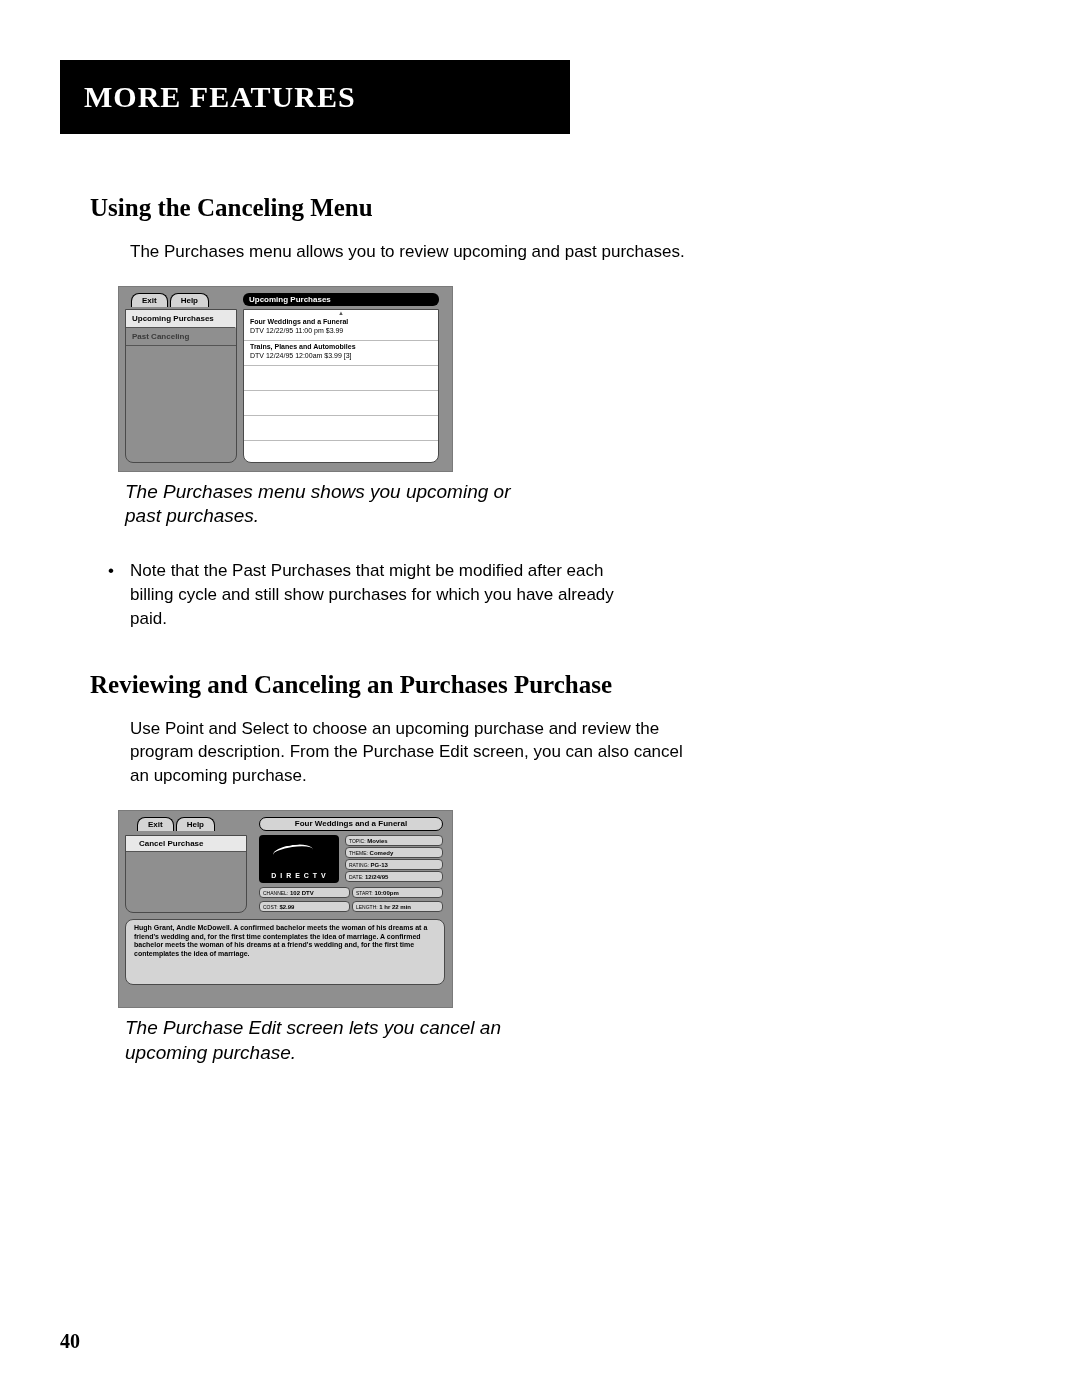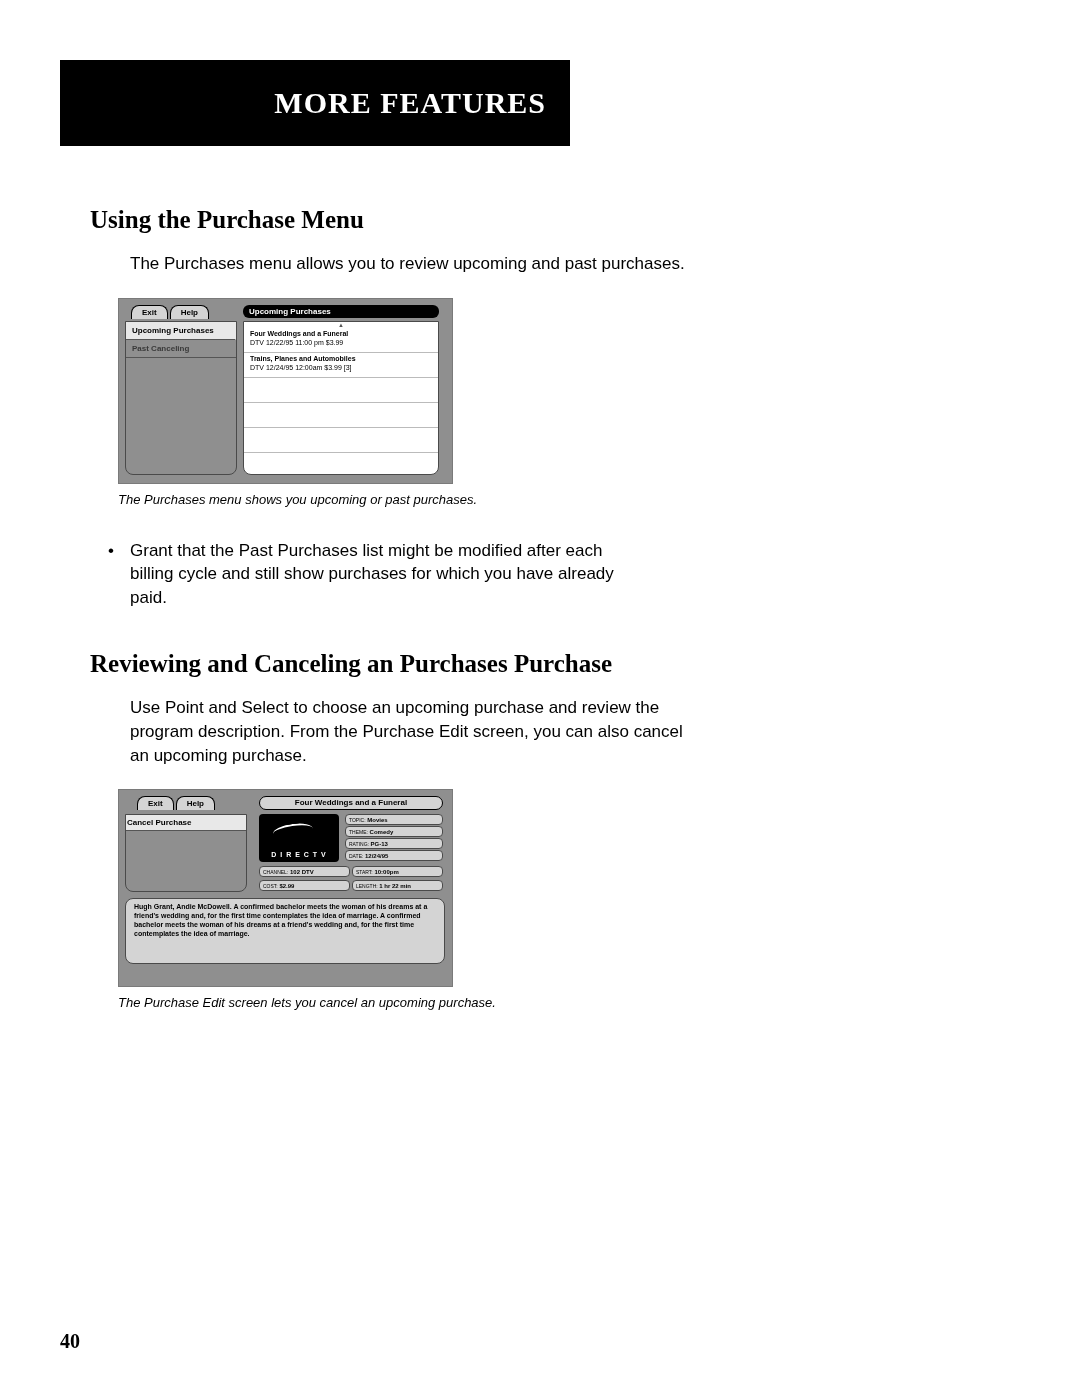--- a/index.html
+++ b/index.html
@@ -14,25 +14,24 @@
   .page {
     padding: 60px 90px 40px 90px;
   }
   .header-bar {
     background: #000;
     color: #fff;
     font-family: "Times New Roman", Times, serif;
     font-weight: bold;
     font-size: 30px;
     letter-spacing: 1px;
-    padding: 26px 24px;
+    padding: 20px 24px;
     width: 510px;
     margin-left: -30px;
     margin-bottom: 60px;
-    text-align: right;
   }
   h2.section {
     font-family: "Times New Roman", Times, serif;
     font-weight: bold;
     font-size: 25px;
     margin-bottom: 18px;
   }
   .body-text {
     font-size: 17px;
     line-height: 1.4;
@@ -52,23 +51,23 @@
     padding-left: 22px;
   }
   ul.bullets li::before {
     content: "•";
     position: absolute;
     left: 0;
     top: 0;
   }
   .caption {
     font-style: italic;
-    font-size: 13px;
+    font-size: 19px;
     line-height: 1.3;
-    margin: 8px 0 30px 28px;
+    margin: 8px 0 30px 35px;
     max-width: 400px;
   }
   
   .shot {
     margin-left: 28px;
     border: 1px solid #7a7a7a;
     background: #8f8f8f;
   }
   .shot1 { width: 335px; height: 186px; padding: 6px; position: relative; }
   .tabs { display: flex; gap: 0; margin-left: 6px; }
@@ -173,21 +172,21 @@
     background: #8f8f8f;
     border: 1px solid #4a4a4a;
     border-radius: 0 0 8px 8px;
     overflow: hidden;
   }
   .shot2 .side2 .cancel-btn {
     background: #e8e8e8;
     border-bottom: 1px solid #555;
     font-weight: bold;
     font-size: 8px;
-    padding: 3px 1px;
+    padding: 3px 13px;
   }
   .logo-box {
     position: absolute;
     left: 140px; top: 24px;
     width: 80px; height: 48px;
     background: #000;
     color: #fff;
     border-radius: 4px;
     display: flex;
     align-items: flex-end;
@@ -255,21 +254,21 @@
     font-weight: bold;
     font-size: 20px;
   }
 </style>
 </head>
 <body>
 
 <div class="page">
   <div class="header-bar">MORE FEATURES</div>
 
-  <h2 class="section">Using the Purchase Menu</h2>
+  <h2 class="section">Using the Canceling Menu</h2>
   <p class="body-text">The Purchases menu allows you to review upcoming and past purchases.</p>
 
   <div class="shot shot1">
     <div class="tabs">
       <div class="tab">Exit</div>
       <div class="tab">Help</div>
     </div>
     <div class="hdr-pill">Upcoming Purchases</div>
     <div class="side-col">
       <div class="side-item sel">Upcoming Purchases</div>
@@ -286,21 +285,21 @@
         <div class="row-meta">DTV    12/24/95 12:00am $3.99  [3]</div>
       </div>
       <div class="list-row blank"></div>
       <div class="list-row blank"></div>
       <div class="list-row blank"></div>
     </div>
   </div>
   <p class="caption">The Purchases menu shows you upcoming or past purchases.</p>
 
   <ul class="bullets">
-    <li>Grant that the Past Purchases list might be modified after each billing cycle and still show purchases for which you have already paid.</li>
+    <li>Note that the Past Purchases that might be modified after each billing cycle and still show purchases for which you have already paid.</li>
   </ul>
 
   <h2 class="section">Reviewing and Canceling an Purchases Purchase</h2>
   <p class="body-text">Use Point and Select to choose an upcoming purchase and review the program description. From the Purchase Edit screen, you can also cancel an upcoming purchase.</p>
 
   <div class="shot shot2">
     <div class="tabs">
       <div class="tab">Exit</div>
       <div class="tab">Help</div>
     </div>

